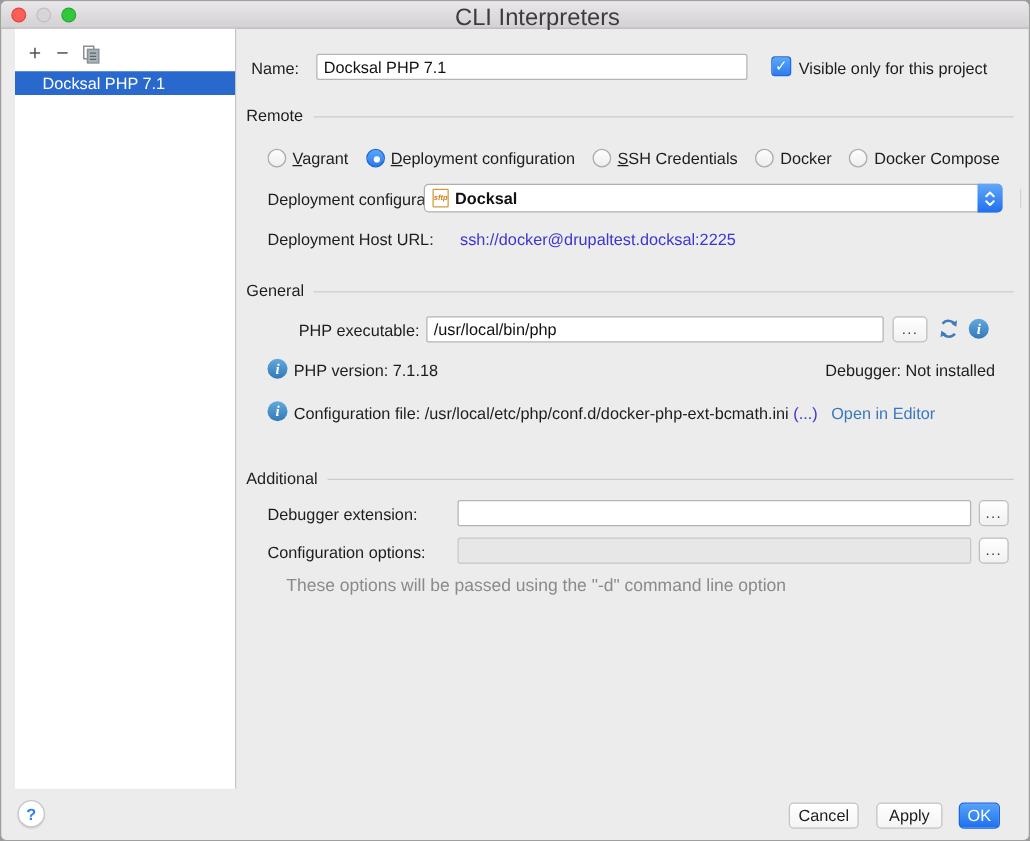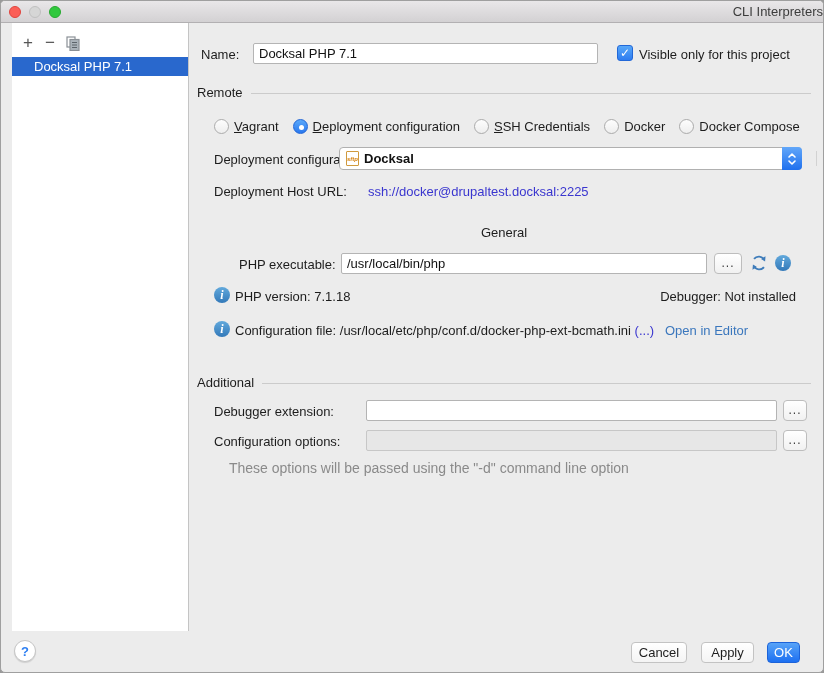--- a/index.html
+++ b/index.html
@@ -3,21 +3,21 @@
 <meta charset="utf-8">
 <style>
   * { margin:0; padding:0; box-sizing:border-box; }
   html,body { width:824px; height:673px; background:#999; }
   body { font-family:"Liberation Sans","DejaVu Sans",sans-serif; font-size:13px; color:#1d1d1d; }
   .window { position:relative; width:824px; height:673px; background:#ececec;
             border:1px solid #9f9f9f; border-radius:5px; overflow:hidden; }
   
   .titlebar { position:absolute; left:0; top:0; right:0; height:22px;
               background:linear-gradient(#e9e7e9,#d3d1d3); border-bottom:1px solid #b2b0b2; }
-  .title { position:absolute; left:0; right:0; top:3px; text-align:right; color:#3c3c3c; font-size:13px;padding-left:36px; }
+  .title { position:absolute; left:0; right:0; top:3px; text-align:center; color:#3c3c3c; font-size:19px;padding-left:36px; }
   .tl { position:absolute; top:5px; width:12px; height:12px; border-radius:50%; }
   .tl.red   { left:8px;  background:#fb5f57; border:1px solid #e0443e; }
   .tl.grey  { left:28px; background:#d6d6d6; border:1px solid #c0c0c0; }
   .tl.green { left:48px; background:#31c83e; border:1px solid #27a930; }
   
   .sidebar { position:absolute; left:11px; top:22px; width:177px; height:608px;
              background:#fff; border-right:1px solid #c4c4c4; }
   .side-toolbar { position:absolute; left:0; top:9px; height:22px; display:flex; align-items:center; }
   .tool-btn { width:22px; text-align:center; font-size:17px; color:#555; cursor:default; line-height:20px; }
   .tool-btn.plus { margin-left:5px; }
@@ -147,21 +147,21 @@
         <polyline points="2,5 5,2 8,5" fill="none" stroke="#fff" stroke-width="1.6" stroke-linecap="round" stroke-linejoin="round"></polyline>
         <polyline points="2,9 5,12 8,9" fill="none" stroke="#fff" stroke-width="1.6" stroke-linecap="round" stroke-linejoin="round"></polyline>
       </svg>
     </span>
   </div>
   <div class="vline"></div>
 
   <div class="abs lbl" style="left:213px; top:183px;">Deployment Host URL:</div>
   <div class="abs lbl link-violet" style="left:367px; top:183px;">ssh://docker@drupaltest.docksal:2225</div>
 
-  <div class="abs sect" style="left:196px; top:224px; right:12px;flex-direction:column;">
+  <div class="abs sect" style="left:196px; top:224px; right:12px;">
     <span class="lbl">General</span>
     <span class="sect-line"></span>
   </div>
 
   <div class="abs lbl" style="left:238px; top:256px;">PHP executable:</div>
   <input class="field" style="left: 340px; top: 252px; width: 366px;" readonly="" value="/usr/local/bin/php">
   <div class="browse" style="left:713px; top:252px; width:28px;">...</div>
   <div class="abs" style="left:749px; top:253px;">
     <svg width="18" height="18" viewBox="0 0 16 16">
       <path d="M12.6 5.2 A5.4 5.4 0 0 0 3.6 4.4" fill="none" stroke="#3e7cba" stroke-width="1.7"></path>

